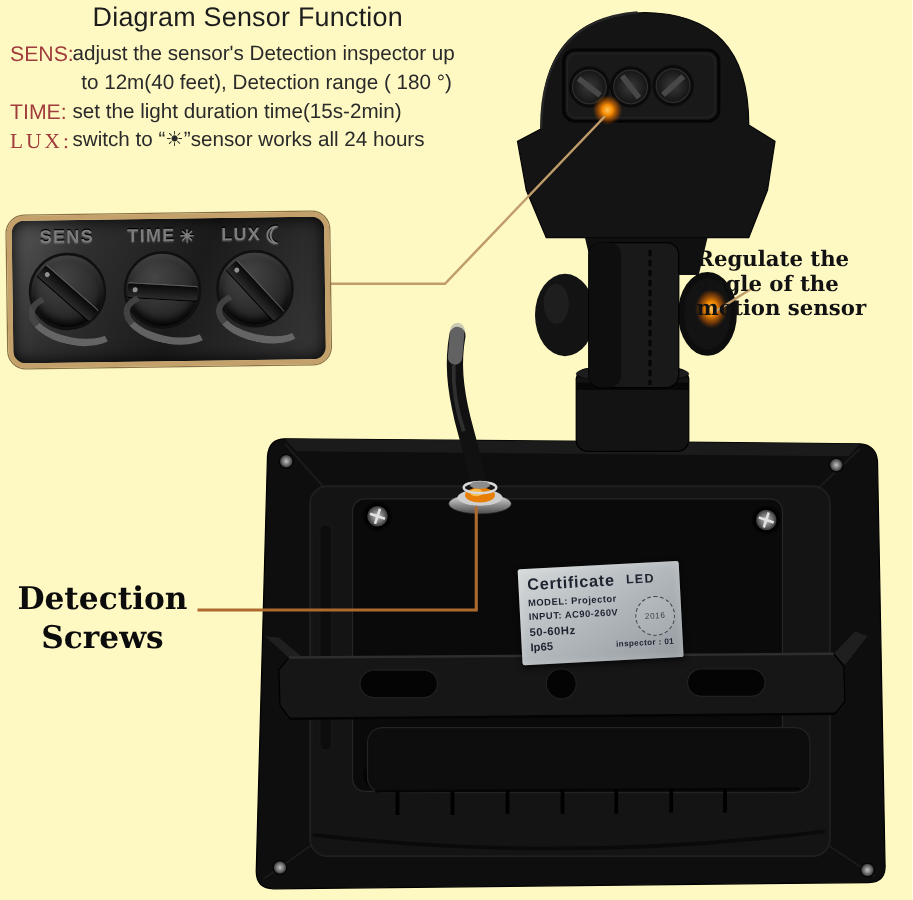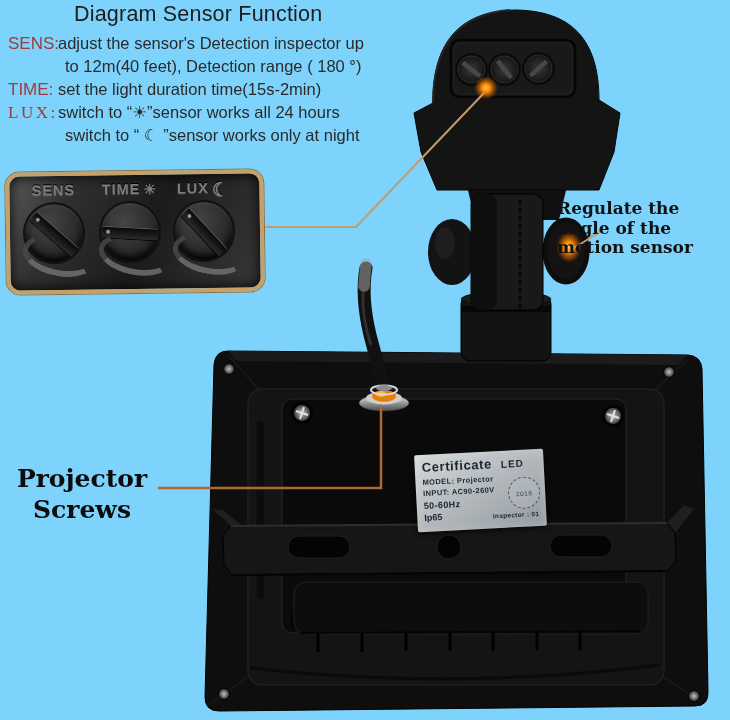--- a/index.html
+++ b/index.html
@@ -1,17 +1,17 @@
 <!DOCTYPE html>
 <html><head>
 <meta charset="utf-8">
 <style>
   html,body{margin:0;padding:0;background:#fff;}
   .stage{
-    position:relative;width:730px;height:720px;background:#7dd3fc;overflow:hidden;
+    position:relative;width:730px;height:720px;background:#fef9c3;overflow:hidden;
     font-family:"Liberation Sans",sans-serif;
   }
   .art{position:absolute;left:0;top:0;width:730px;height:720px;}
 
   
   .info{position:absolute;left:8px;top:2px;width:398px;color:#262626;}
   .info-title{margin-left:66px;font-size:21.5px;font-weight:500;letter-spacing:.2px;color:#1d1d1d;margin-bottom:5px;}
   .feature{display:flex;}
   .flabel{flex:none;width:50px;font-size:17px;line-height:23px;color:#a03c3c;font-weight:500;}
   .flabel.lux{letter-spacing:2.5px;font-family:Liberation Serif, serif;}
@@ -247,21 +247,20 @@
     <div class="feature">
       <span class="flabel">TIME:</span>
       <div class="flines">
         <div class="fline">set the light duration time(15s-2min)</div>
       </div>
     </div>
     <div class="feature">
       <span class="flabel lux">LUX:</span>
       <div class="flines">
         <div class="fline">switch to “☀”sensor works all 24 hours</div>
-        <div class="fline">switch to “ ☾ ”sensor works only at night</div>
       </div>
     </div>
   </div>
 
   <div class="closeup">
     <div class="dial-group" style="left:8px">
       <div class="dial-label">
           <span>SENS</span>
         </div>
       <div class="dial" style="--a:42deg">
@@ -297,21 +296,21 @@
     </div>
   </div>
 
   <div class="regulate-note">
     <div>Regulate the</div>
     <div>angle of the</div>
     <div>motion sensor</div>
   </div>
 
   <div class="waterproof-note">
-    <div>Projector</div>
+    <div>Detection</div>
     <div>Screws</div>
   </div>
 
   <div class="cert-label">
     <div class="cert-head">
       <span class="cert-title">Certificate</span>
       <span class="cert-led">LED</span>
     </div>
     <div class="cert-line">MODEL: Projector</div>
     <div class="cert-line">INPUT: AC90-260V</div>

